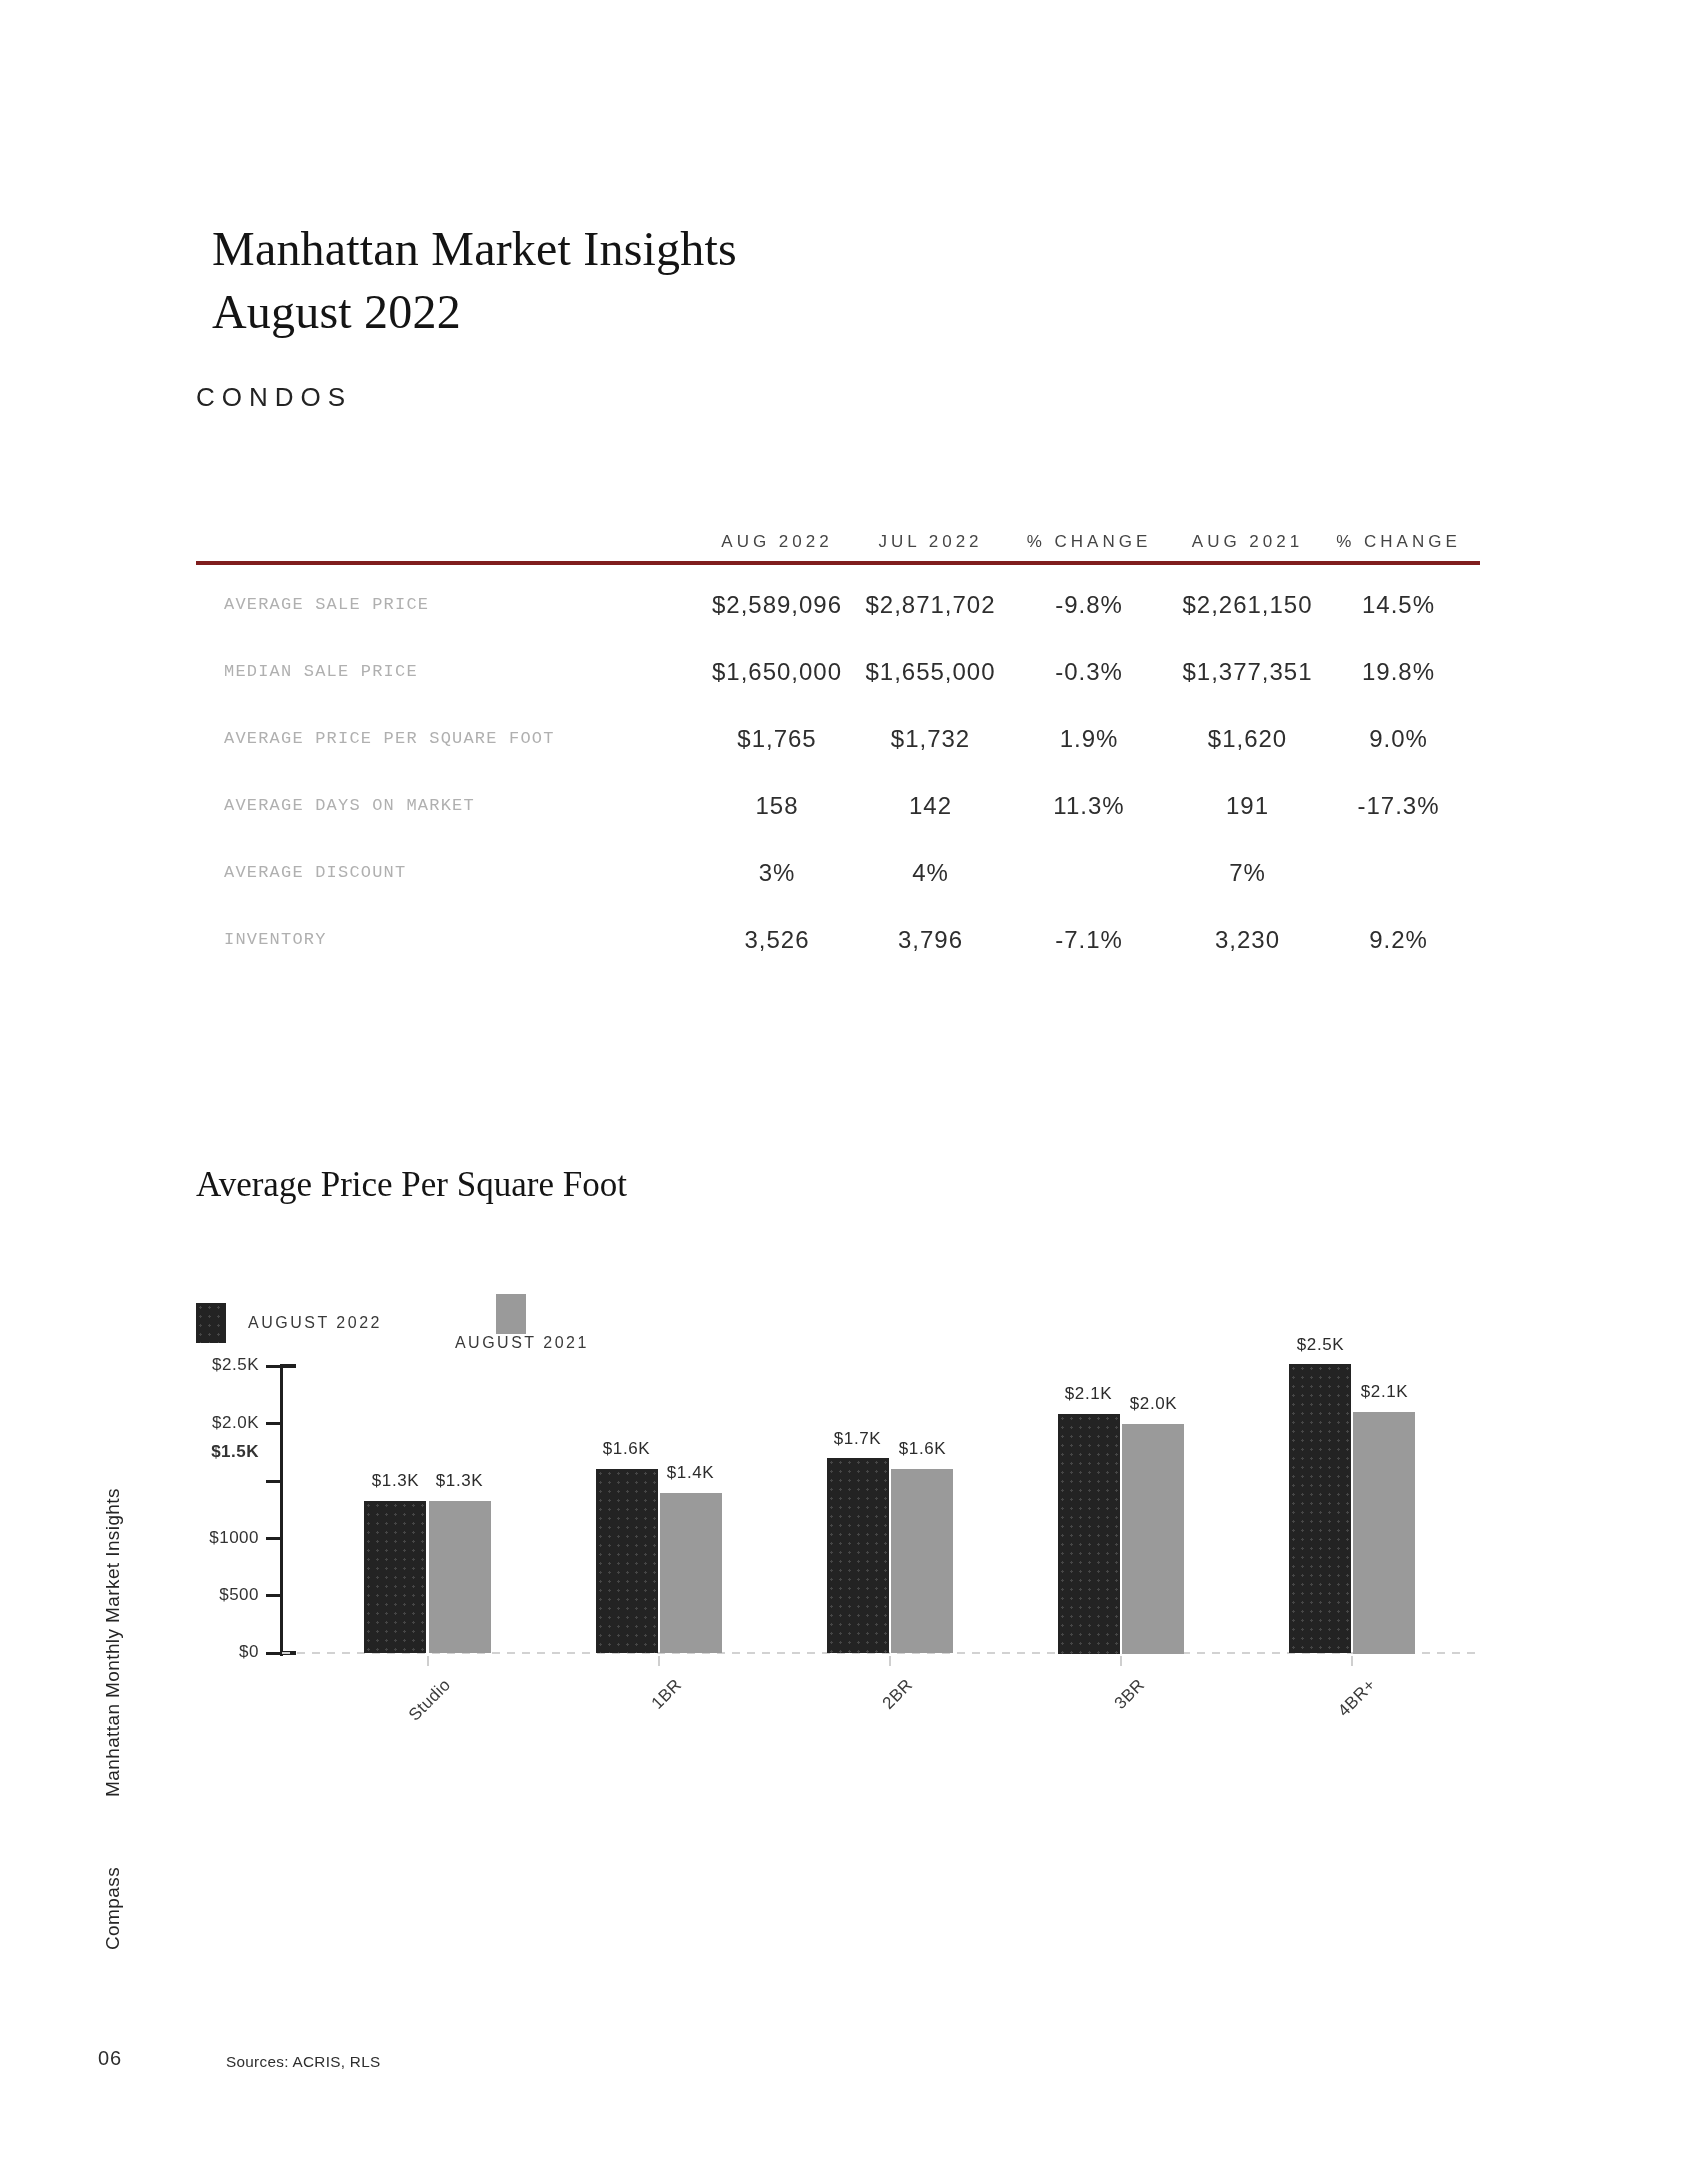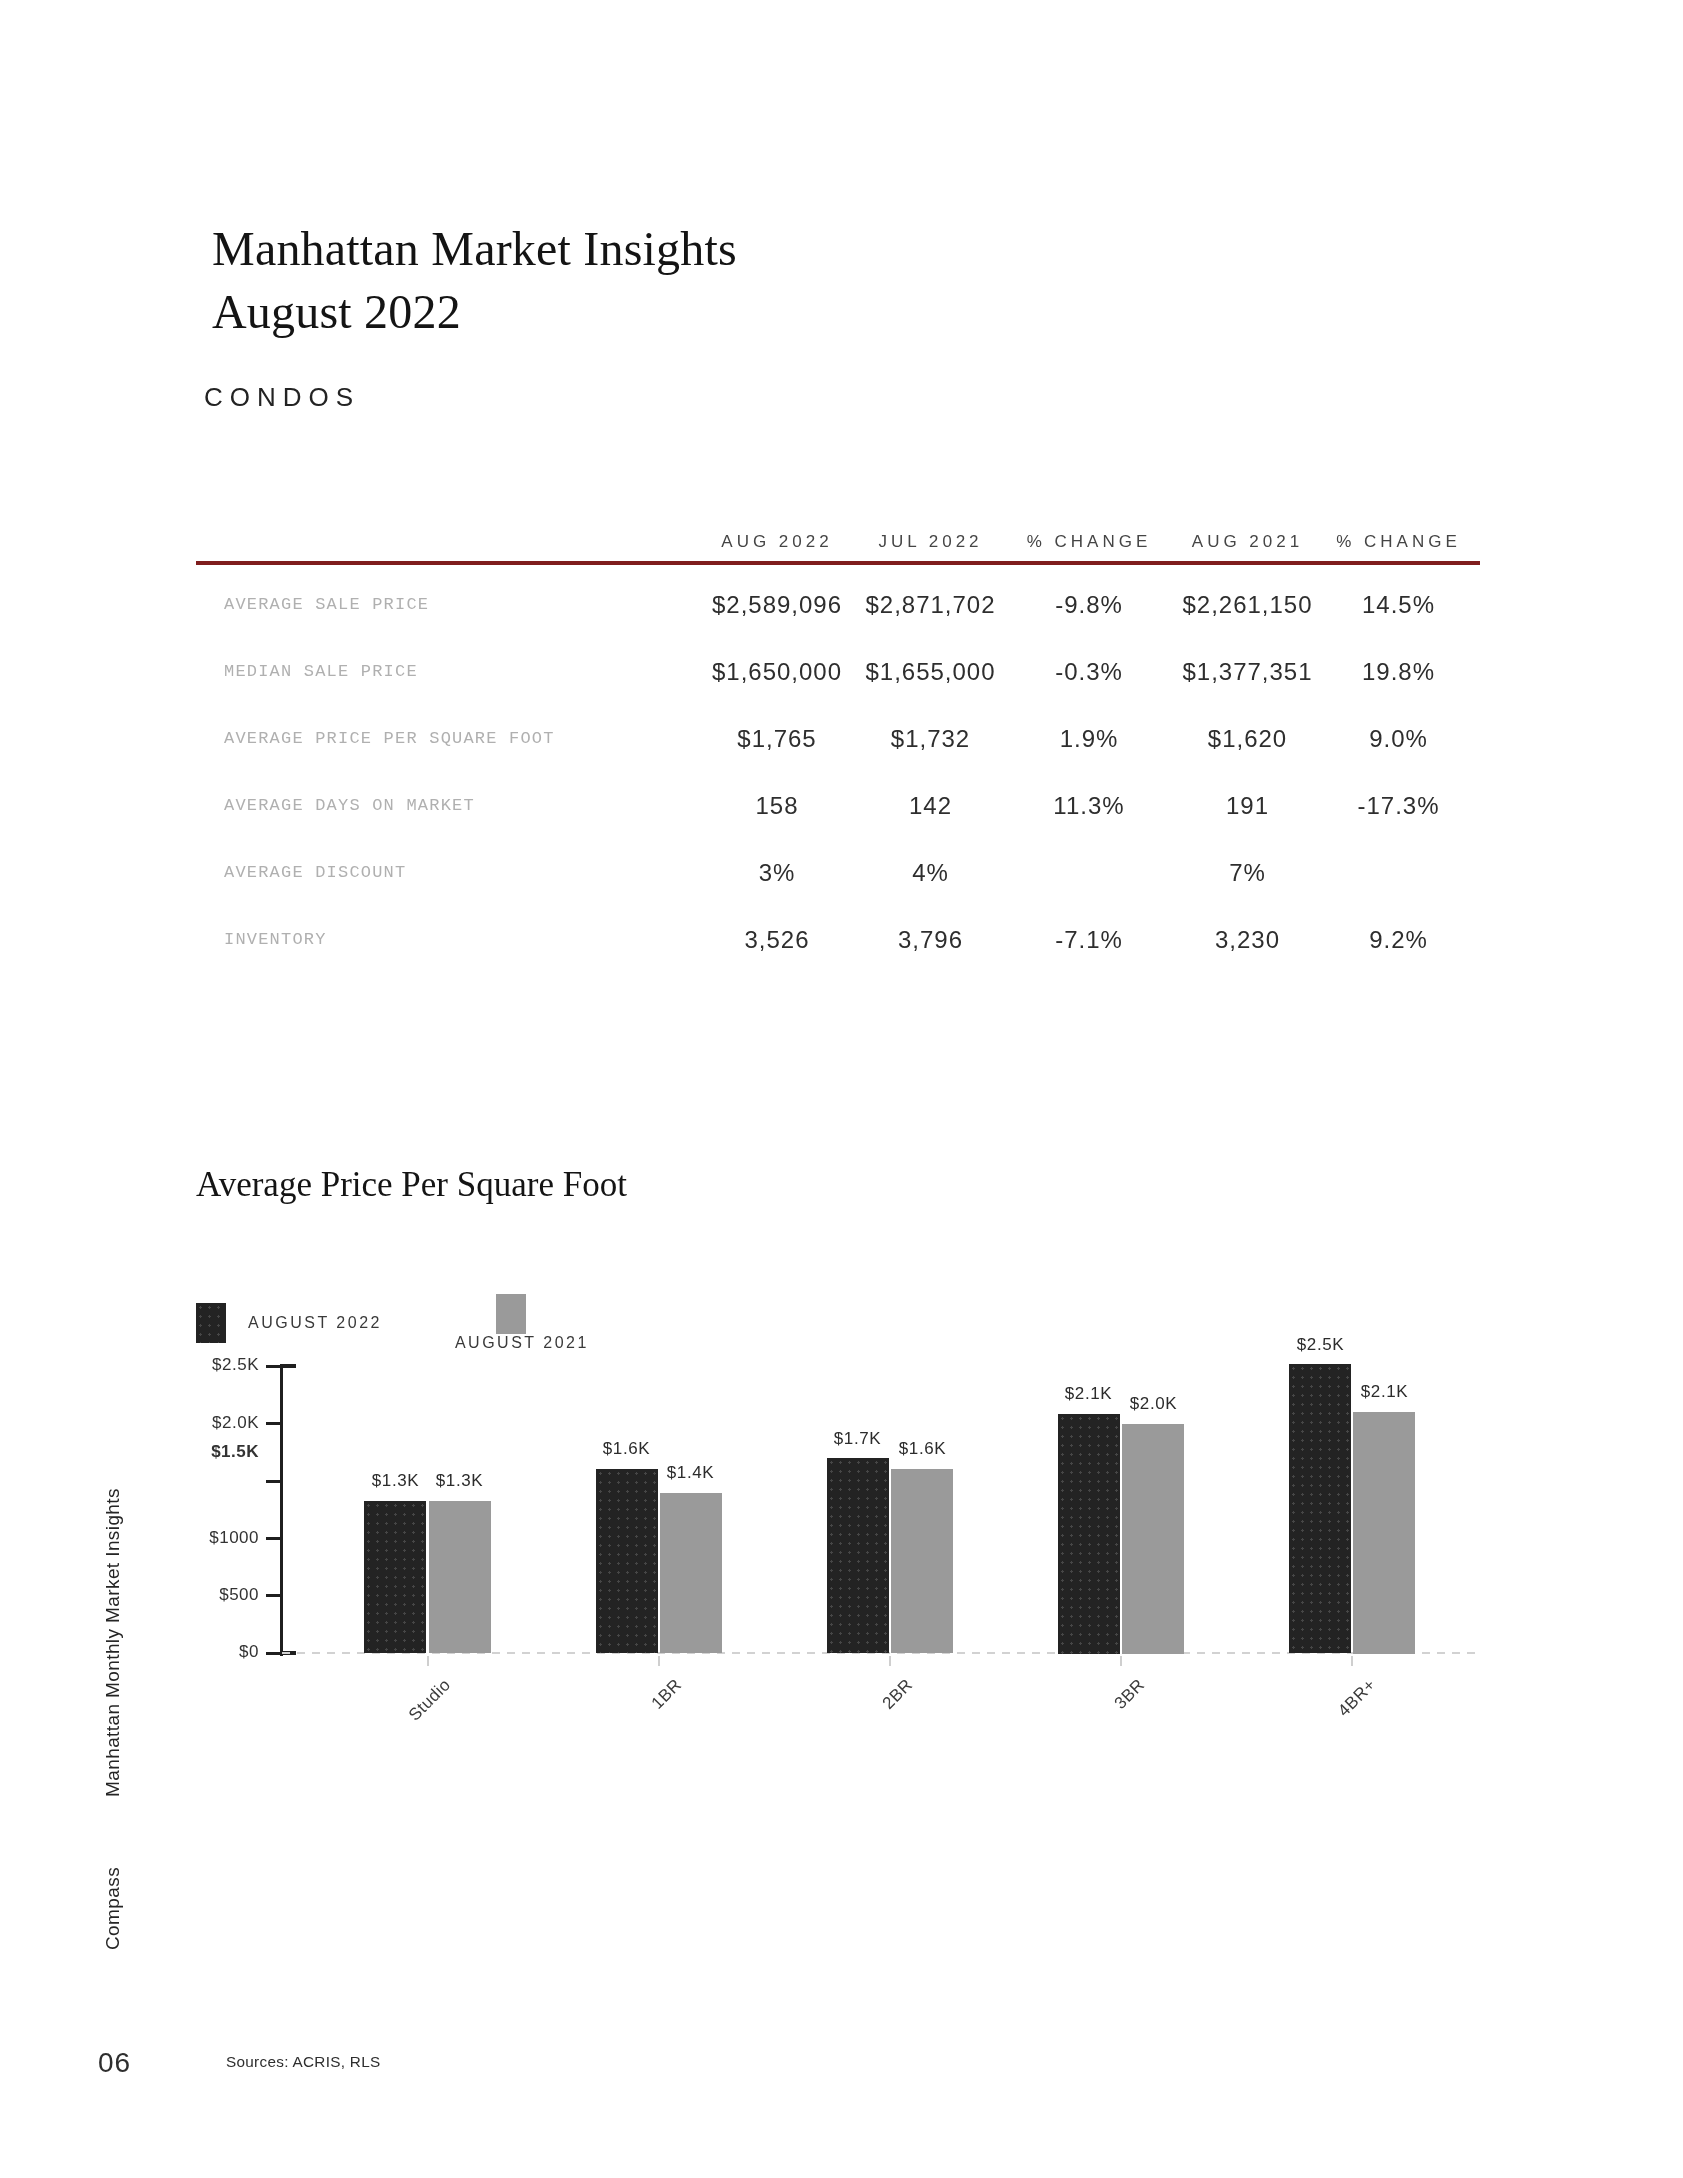--- a/index.html
+++ b/index.html
@@ -2,21 +2,21 @@
 <html><head>
 <meta charset="utf-8">
 <style>
   html,body{margin:0;padding:0;background:#ffffff;}
   #page{position:relative;width:1683px;height:2178px;background:#ffffff;overflow:hidden;
         font-family:"Liberation Sans","DejaVu Sans",sans-serif;color:#222;}
 
   
   .page-title{position:absolute;left:196px;top:201px;margin:16px;font-family:"Liberation Serif","DejaVu Serif",serif;
               font-weight:500;font-size:48px;line-height:1.32;color:#141414;letter-spacing:0.2px;}
-  .section-label{position:absolute;left:196px;top:382px;font-size:26px;letter-spacing:7px;color:#232323;margin-left:8px;}
+  .section-label{position:absolute;left:196px;top:382px;font-size:26px;letter-spacing:7px;color:#232323;}
 
   
   .mtable{position:absolute;left:196px;top:523px;width:1284px;}
   .trow{display:grid;grid-template-columns:497px 168px 139px 178px 139px 163px;align-items:center;}
   .thead{height:38px;}
   .th{text-align:center;font-size:17px;letter-spacing:4px;color:#454545;white-space:nowrap;}
   .tbody{border-top:4px solid #7f1d1d;padding-top:6px;}
   .brow{height:67px;}
   .tlabel{font-family:"Liberation Mono","DejaVu Sans Mono",monospace;font-size:17px;letter-spacing:1.2px;
           color:#b0b0b0;padding-left:28px;white-space:nowrap;}
@@ -43,21 +43,21 @@
   .bar.s0{background-image:radial-gradient(rgba(255,255,255,0.16) 1px,transparent 1.3px);background-size:9px 9px;}
   .bar-label{position:absolute;width:91px;text-align:center;font-size:17px;color:#2c2c2c;letter-spacing:0.6px;z-index:2;white-space:nowrap;}
   .xlabel{position:absolute;width:158px;text-align:right;font-size:17px;color:#3c3c3c;letter-spacing:0.5px;
           transform:rotate(-45deg);transform-origin:100% 0;white-space:nowrap;}
 
   
   .v-text{position:absolute;white-space:nowrap;transform:rotate(-90deg);transform-origin:0 0;
           font-size:19px;letter-spacing:0.4px;color:#252525;}
   .v-title{left:102px;top:1797px;}
   .v-brand{left:102px;top:1950px;}
-  .pagenum{position:absolute;left:98px;top:2047px;font-size:28px;letter-spacing:1px;color:#2e2e2e;}
+  .pagenum{position:absolute;left:98px;top:2047px;font-size:20px;letter-spacing:1px;color:#2e2e2e;}
   .sources{position:absolute;left:226px;top:2053px;font-size:15.3px;letter-spacing:0.3px;color:#2e2e2e;}
 </style>
 </head>
 <body>
 
 <div id="page">
 
   <h1 class="page-title"><span>Manhattan Market Insights</span><br><span>August 2022</span></h1>
 
   <div class="section-label">CONDOS</div>

